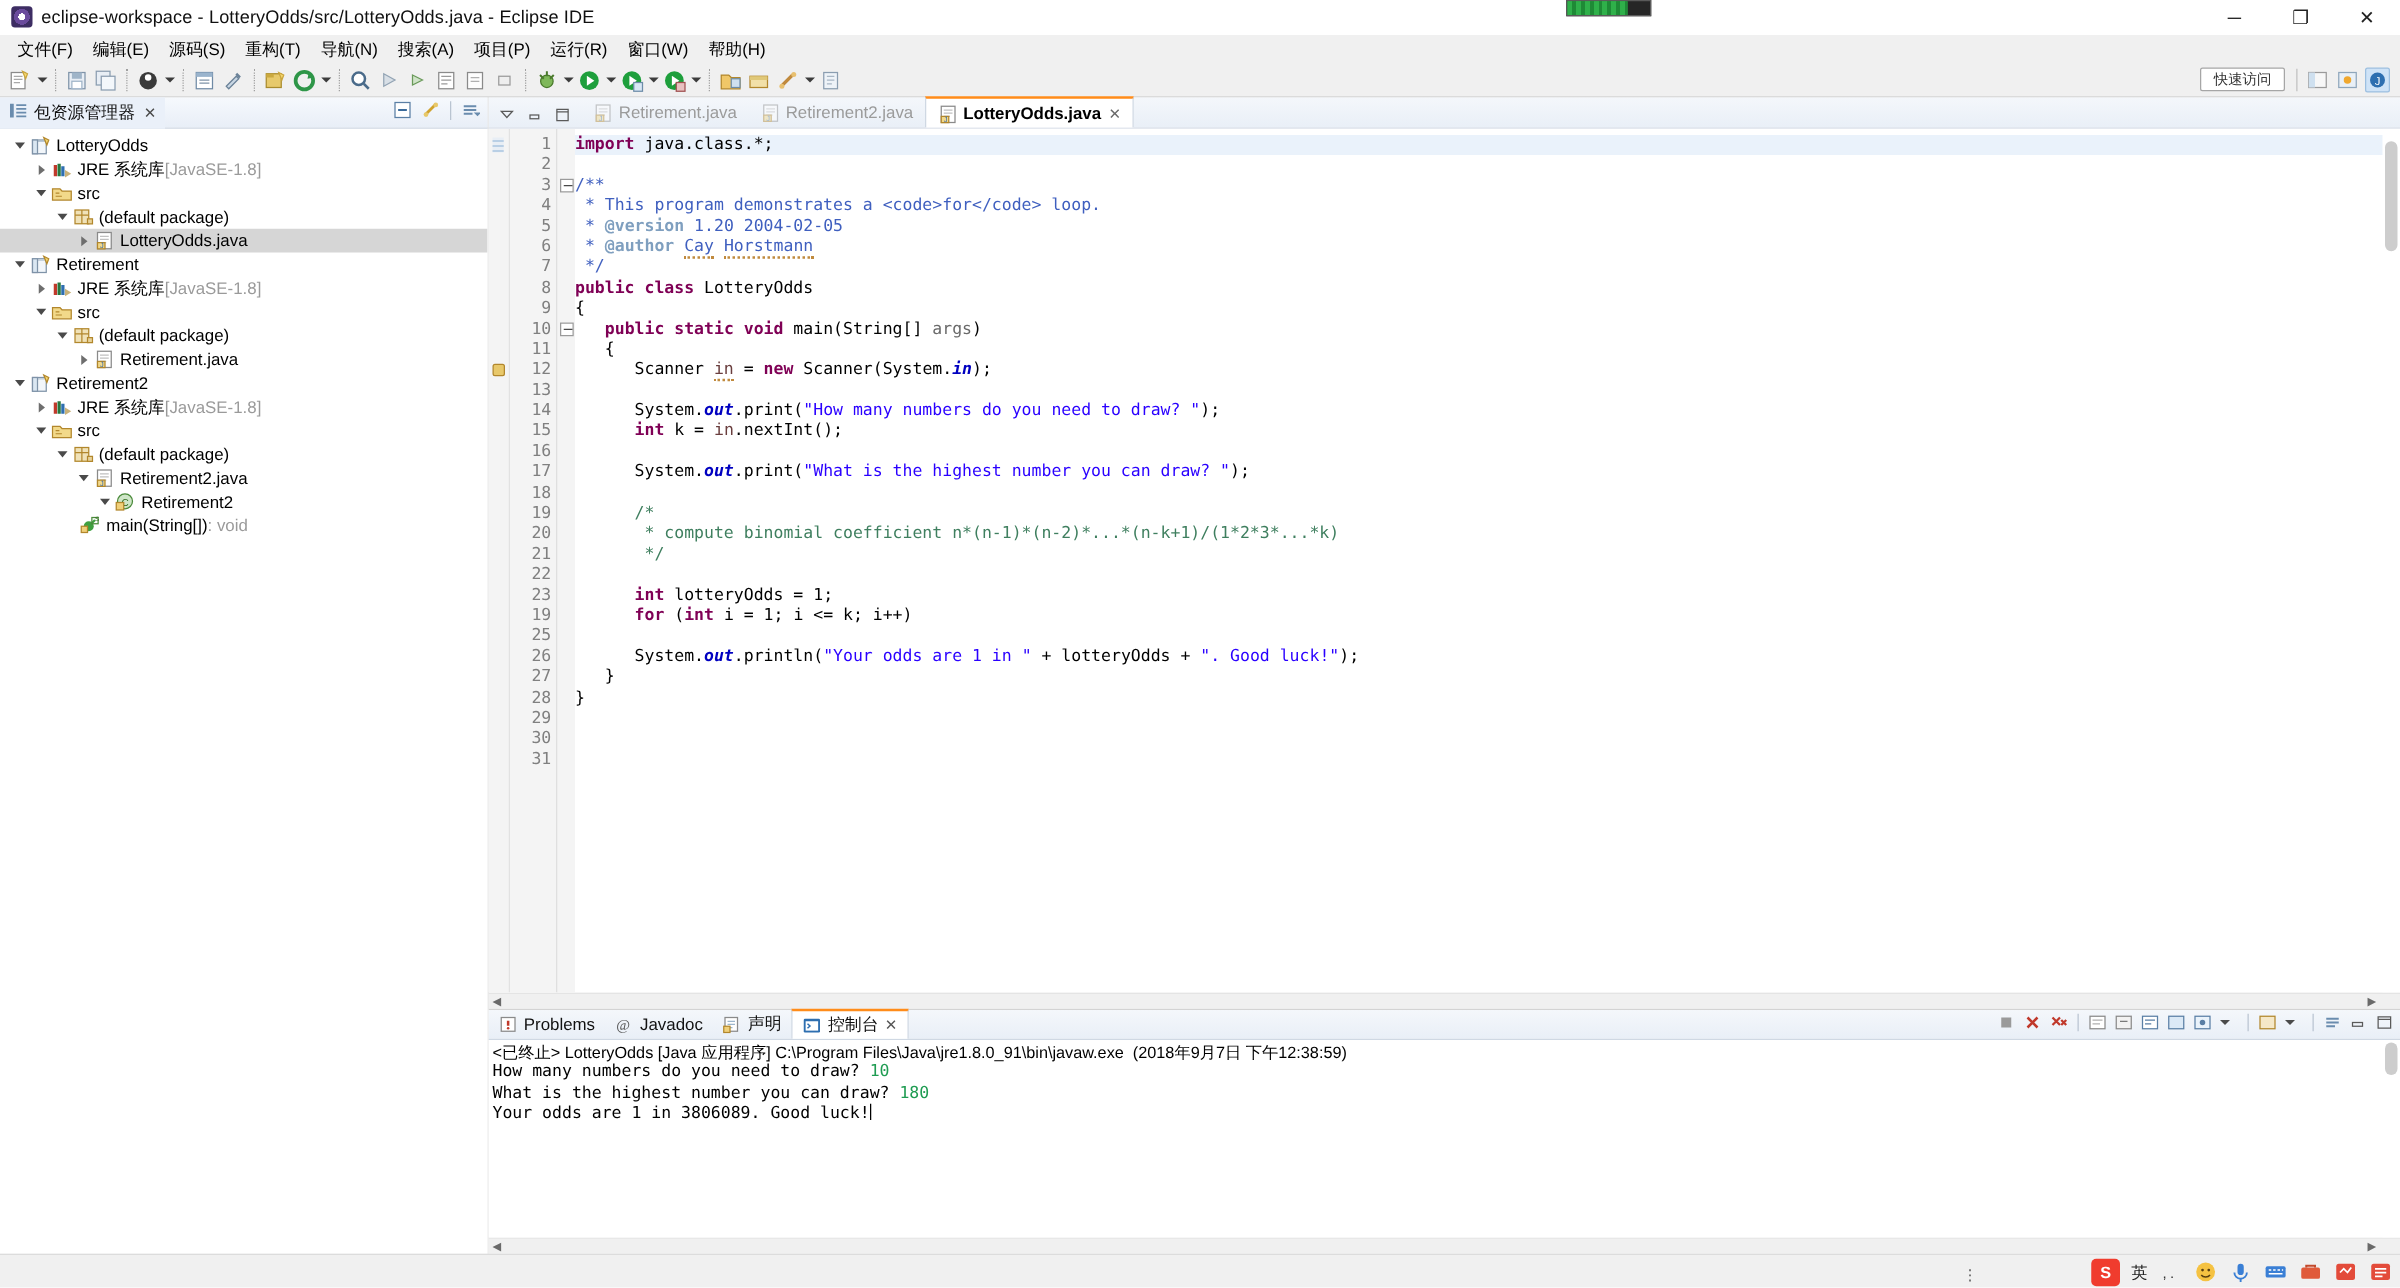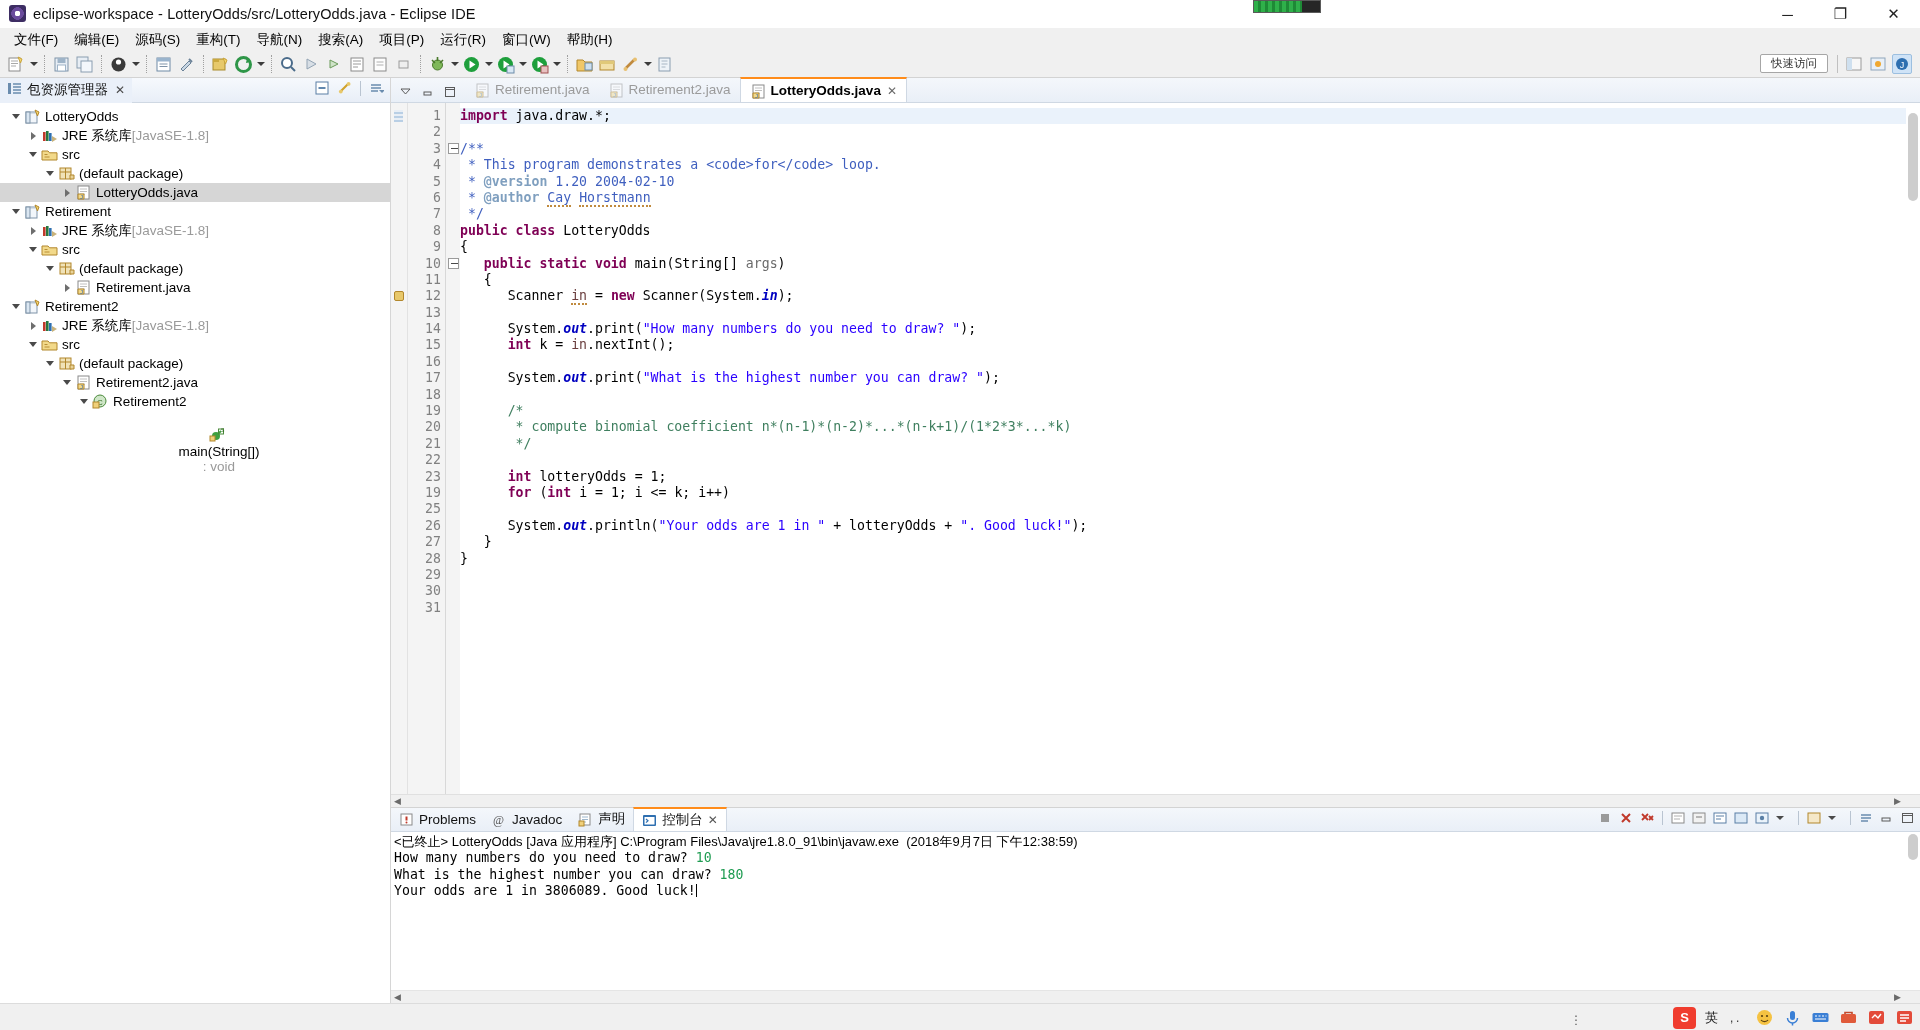--- a/index.html
+++ b/index.html
@@ -581,21 +581,21 @@
             <span class="tw">
               <span class="chev down"></span>
             </span>
             <span class="t-ico"><svg width="17" height="17">
                 <circle cx="8" cy="8" r="6" fill="#cfe6c8" stroke="#4a8a3a"></circle>
                 <text x="8" y="11.5" font-size="8" fill="#2e6a1e" text-anchor="middle" font-family="Liberation Sans">C</text>
                 <rect x="1" y="9" width="6" height="6" fill="#f0d07a" stroke="#b2872c"></rect>
               </svg></span>
             <span>Retirement2</span>
           </div>
-          <div class="tree-row" style="padding-left: 48px; flex-direction: column;">
+          <div class="tree-row" style="padding-left: 48px;">
             <span class="tw"></span>
             <span class="t-ico"><svg width="17" height="17">
                 <circle cx="7" cy="9" r="4" fill="#3fa040"></circle>
                 <path d="M9 7l3-3" stroke="#3fa040" stroke-width="1.8"></path>
                 <rect x="9.5" y="2" width="5" height="5" fill="none" stroke="#4a8a3a" stroke-width="1"></rect>
                 <rect x="1" y="9" width="5" height="5" fill="#f0d07a" stroke="#b2872c"></rect>
                 <text x="12" y="5" font-size="5" fill="#2e6a1e" font-family="Liberation Sans">S</text>
               </svg></span>
             <span>main(String[])</span>
             <span class="t-dim"> : void</span>
@@ -748,25 +748,25 @@
             <div class="fl" style="display: flex; align-items: center; justify-content: center;"></div>
             <div class="fl" style="display: flex; align-items: center; justify-content: center;"></div>
             <div class="fl" style="display: flex; align-items: center; justify-content: center;"></div>
             <div class="fl" style="display: flex; align-items: center; justify-content: center;"></div>
             <div class="fl" style="display: flex; align-items: center; justify-content: center;"></div>
             <div class="fl" style="display: flex; align-items: center; justify-content: center;"></div>
             <div class="fl" style="display: flex; align-items: center; justify-content: center;"></div>
             <div class="fl" style="display: flex; align-items: center; justify-content: center;"></div>
           </div>
         <div class="code-area" id="codearea">
-            <div class="cl hl"><span class="kw">import</span><span> java.draw.*;</span></div>
+            <div class="cl hl"><span class="kw">import</span><span> java.class.*;</span></div>
             <div class="cl">&nbsp;</div>
             <div class="cl"><span class="jdoc">/**</span></div>
             <div class="cl"><span class="jdoc"> * This program demonstrates a &lt;code&gt;for&lt;/code&gt; loop.</span></div>
-            <div class="cl"><span class="jdoc"> * </span><span class="jtag">@version</span><span class="jdoc"> 1.20 2004-02-10</span></div>
+            <div class="cl"><span class="jdoc"> * </span><span class="jtag">@version</span><span class="jdoc"> 1.20 2004-02-05</span></div>
             <div class="cl"><span class="jdoc"> * </span><span class="jtag">@author</span><span class="jdoc"> </span><span class="jdoc spell">Cay</span><span class="jdoc"> </span><span class="jdoc spell">Horstmann</span></div>
             <div class="cl"><span class="jdoc"> */</span></div>
             <div class="cl"><span class="kw">public class</span><span> LotteryOdds</span></div>
             <div class="cl"><span>{</span></div>
             <div class="cl"><span>   </span><span class="kw">public static void</span><span> main(String[] </span><span class="par">args</span><span>)</span></div>
             <div class="cl"><span>   {</span></div>
             <div class="cl"><span>      Scanner </span><span class="loc spell">in</span><span> = </span><span class="kw">new</span><span> Scanner(System.</span><span class="fld">in</span><span>);</span></div>
             <div class="cl">&nbsp;</div>
             <div class="cl"><span>      System.</span><span class="fld">out</span><span>.print(</span><span class="str">"How many numbers do you need to draw? "</span><span>);</span></div>
             <div class="cl"><span>      </span><span class="kw">int</span><span> k = </span><span class="loc">in</span><span>.nextInt();</span></div>

